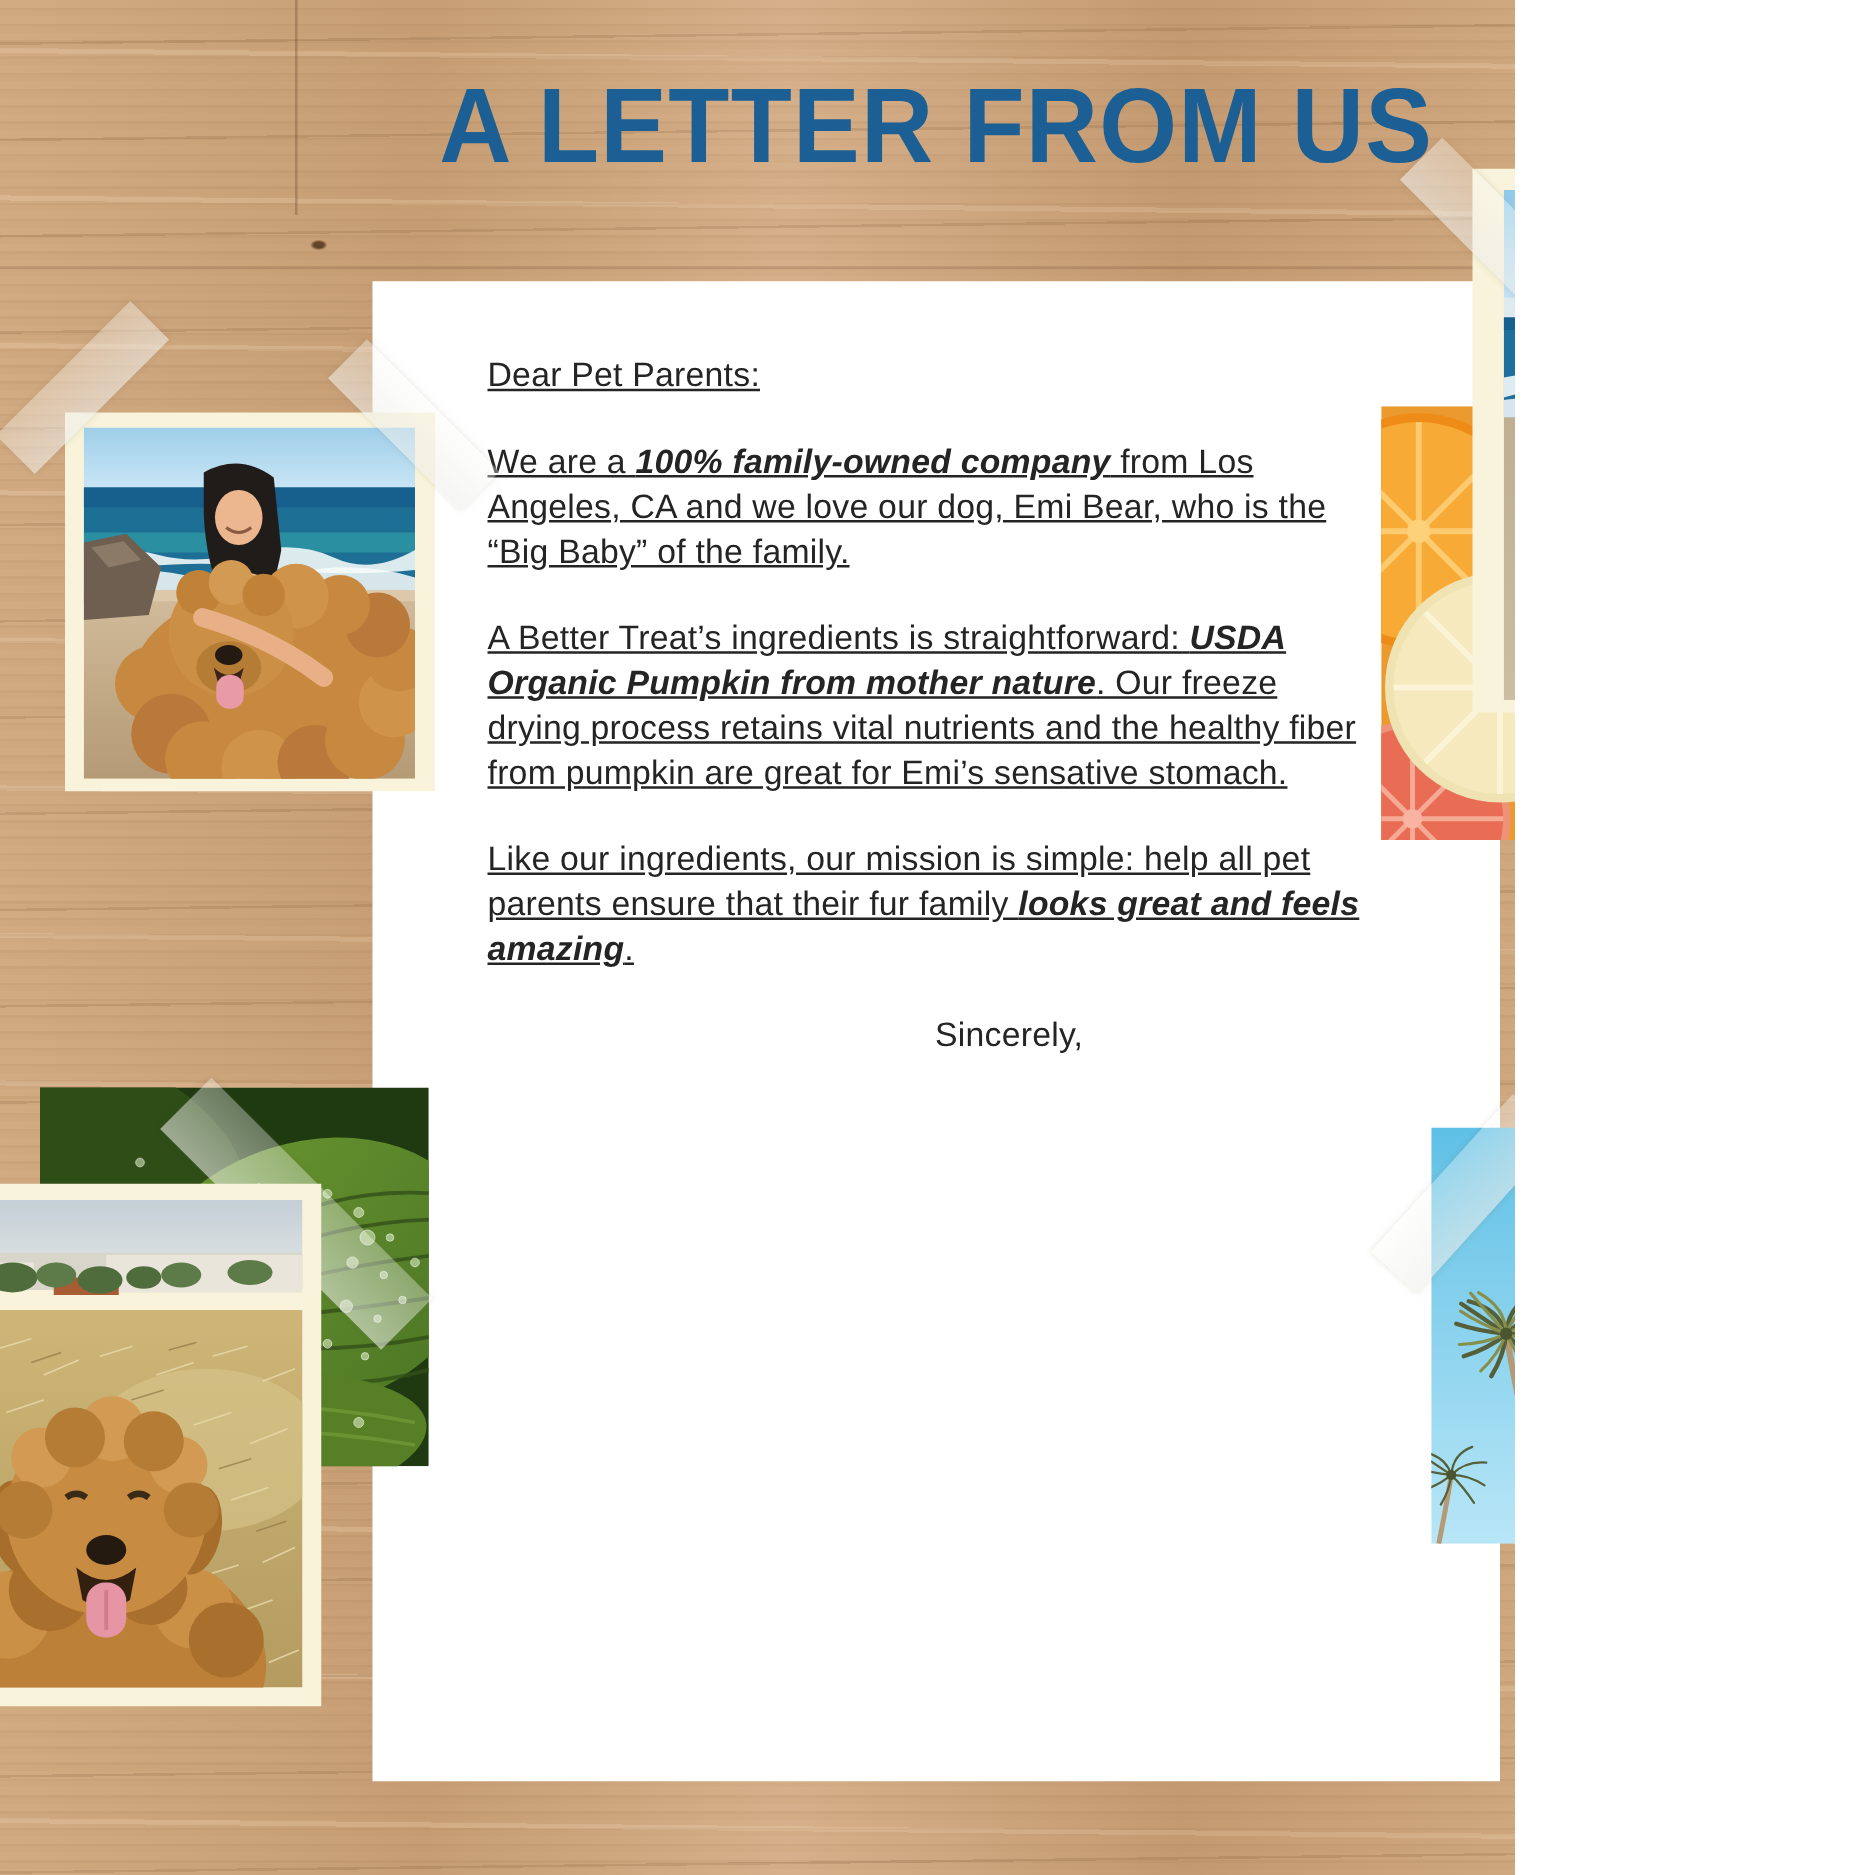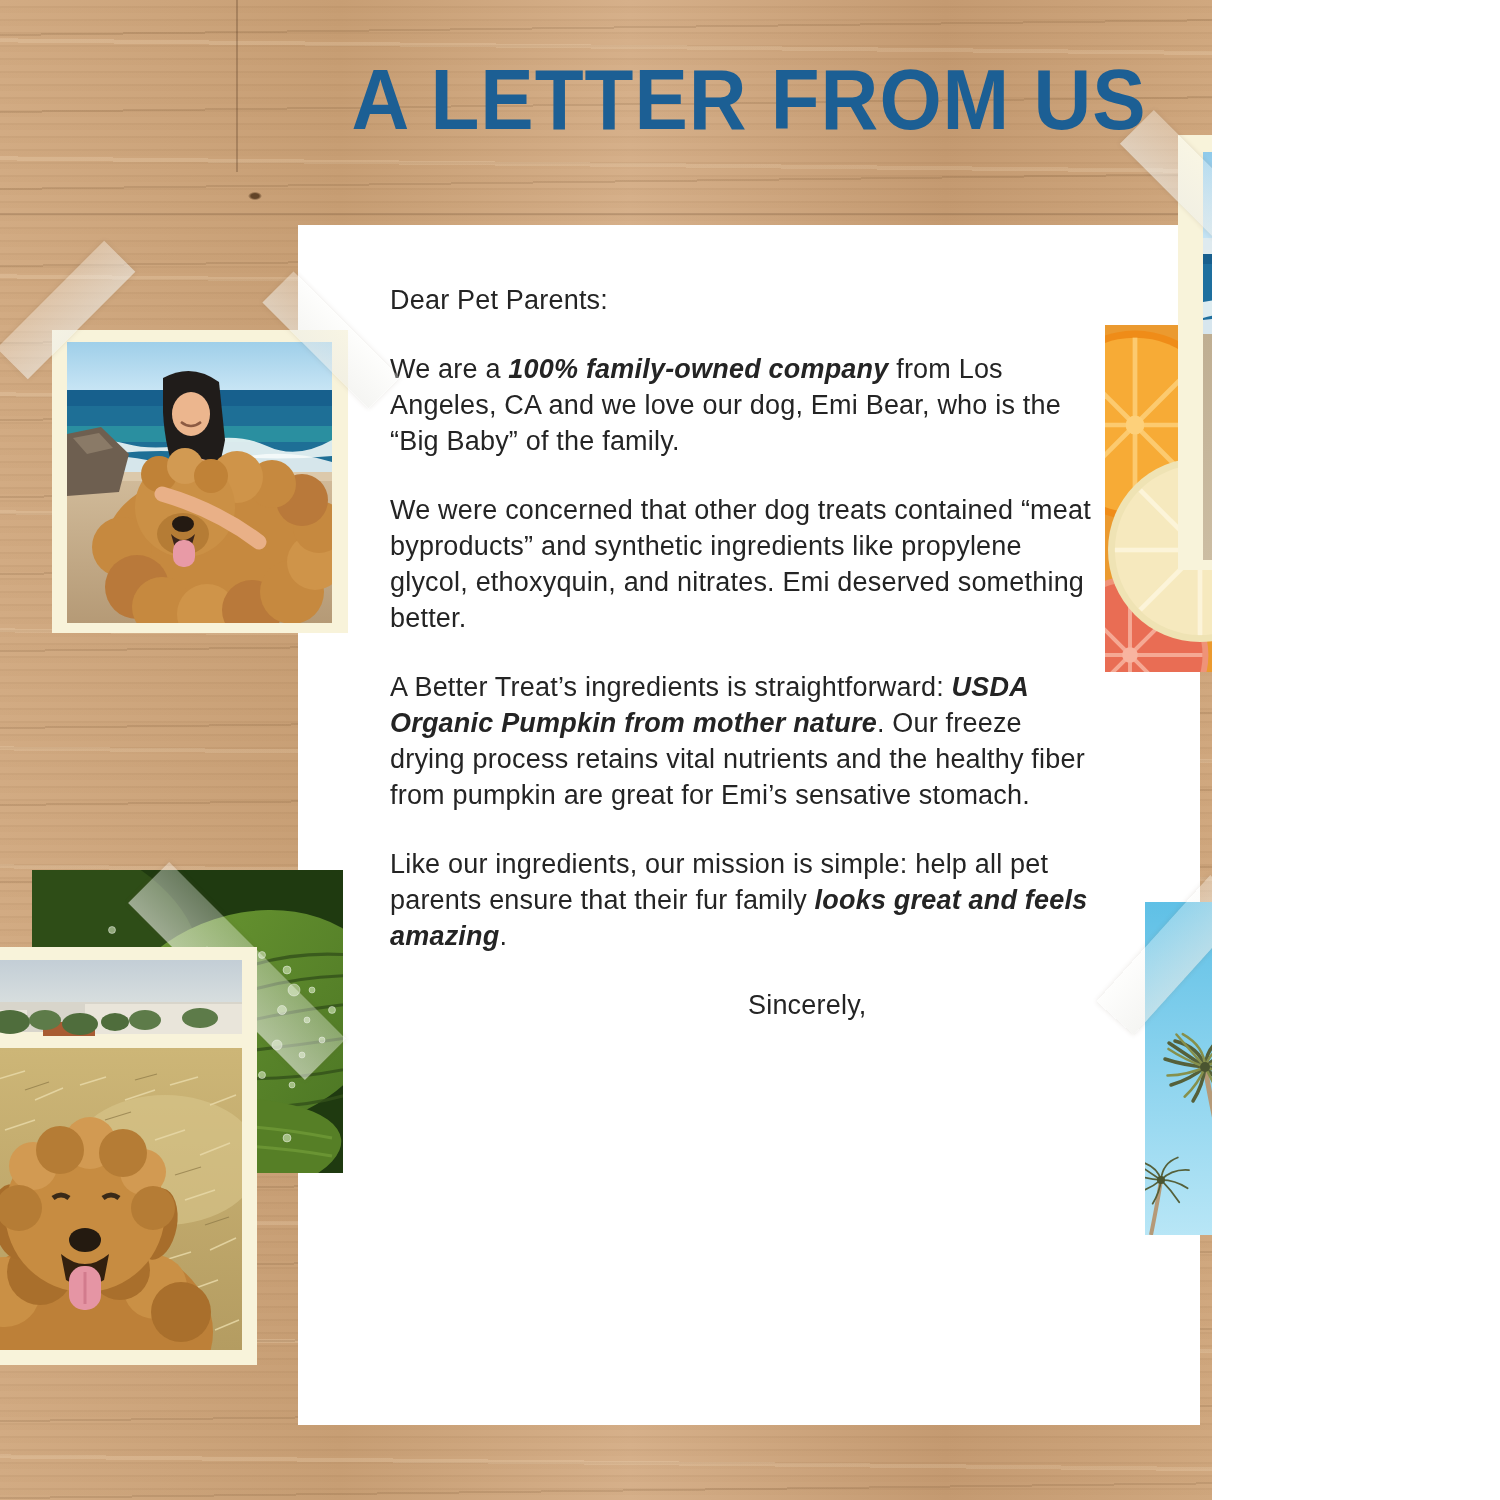--- a/index.html
+++ b/index.html
@@ -19,21 +19,21 @@
   .seam-h{left:0;top:213px;width:1500px;height:2px;background:rgba(95,65,38,.2);}
 
   .paper{position:absolute;left:298px;top:225px;width:902px;height:1200px;background:#ffffff;z-index:2;}
 
   .title{position:absolute;left:298px;top:52px;width:902px;z-index:2;
     font-size:80px;font-weight:800;letter-spacing:1px;text-align:center;
     color:#1c5f94;transform:scaleY(1.06);transform-origin:top center;}
 
   .letter{position:absolute;left:390px;top:282px;width:710px;z-index:3;
     font-size:27px;line-height:36px;color:#242424;letter-spacing:.2px;}
-  .letter p{margin:0 4px 33px 0;}
+  .letter p{margin:0 4px 33px 0;text-decoration:underline;}
   .letter .bi{font-weight:700;font-style:italic;}
   .signature{margin:20px 0 0 358px;}
   .signature div{line-height:36px;}
 
   .photo{position:absolute;}
   .polaroid{background:#f8f3da;box-sizing:border-box;}
   .photo svg{display:block;}
 
   .tape{position:absolute;z-index:6;
     background:linear-gradient(180deg, rgba(250,250,247,.34), rgba(238,238,234,.58));
@@ -56,21 +56,20 @@
   <div class="seam seam-h"></div>
 
   <div class="title">A LETTER FROM US</div>
 
   <div class="paper"></div>
 
   <div class="letter">
     <p>Dear Pet Parents:</p>
     <div>
         <p><span>We are a </span><strong class="bi">100% family-owned company</strong><span> from Los Angeles, CA and we love our dog, Emi Bear, who is the “Big Baby” of the family.</span></p>
-        <p><span>We were concerned that other dog treats contained “meat byproducts” and synthetic ingredients like propylene glycol, ethoxyquin, and nitrates. Emi deserved something better.</span></p>
         <p><span>A Better Treat’s ingredients is straightforward: </span><strong class="bi">USDA Organic Pumpkin from mother nature</strong><span>. Our freeze drying process retains vital nutrients and the healthy fiber from pumpkin are great for Emi’s sensative stomach.</span></p>
         <p><span>Like our ingredients, our mission is simple: help all pet parents ensure that their fur family </span><strong class="bi">looks great and feels amazing</strong><span>.</span></p>
       </div>
     <div class="signature">
       <div>Sincerely,</div>
     </div>
   </div>
 
   <div id="ph-tl" class="photo polaroid">
     <svg width="265" height="281" viewBox="0 0 265 281">

